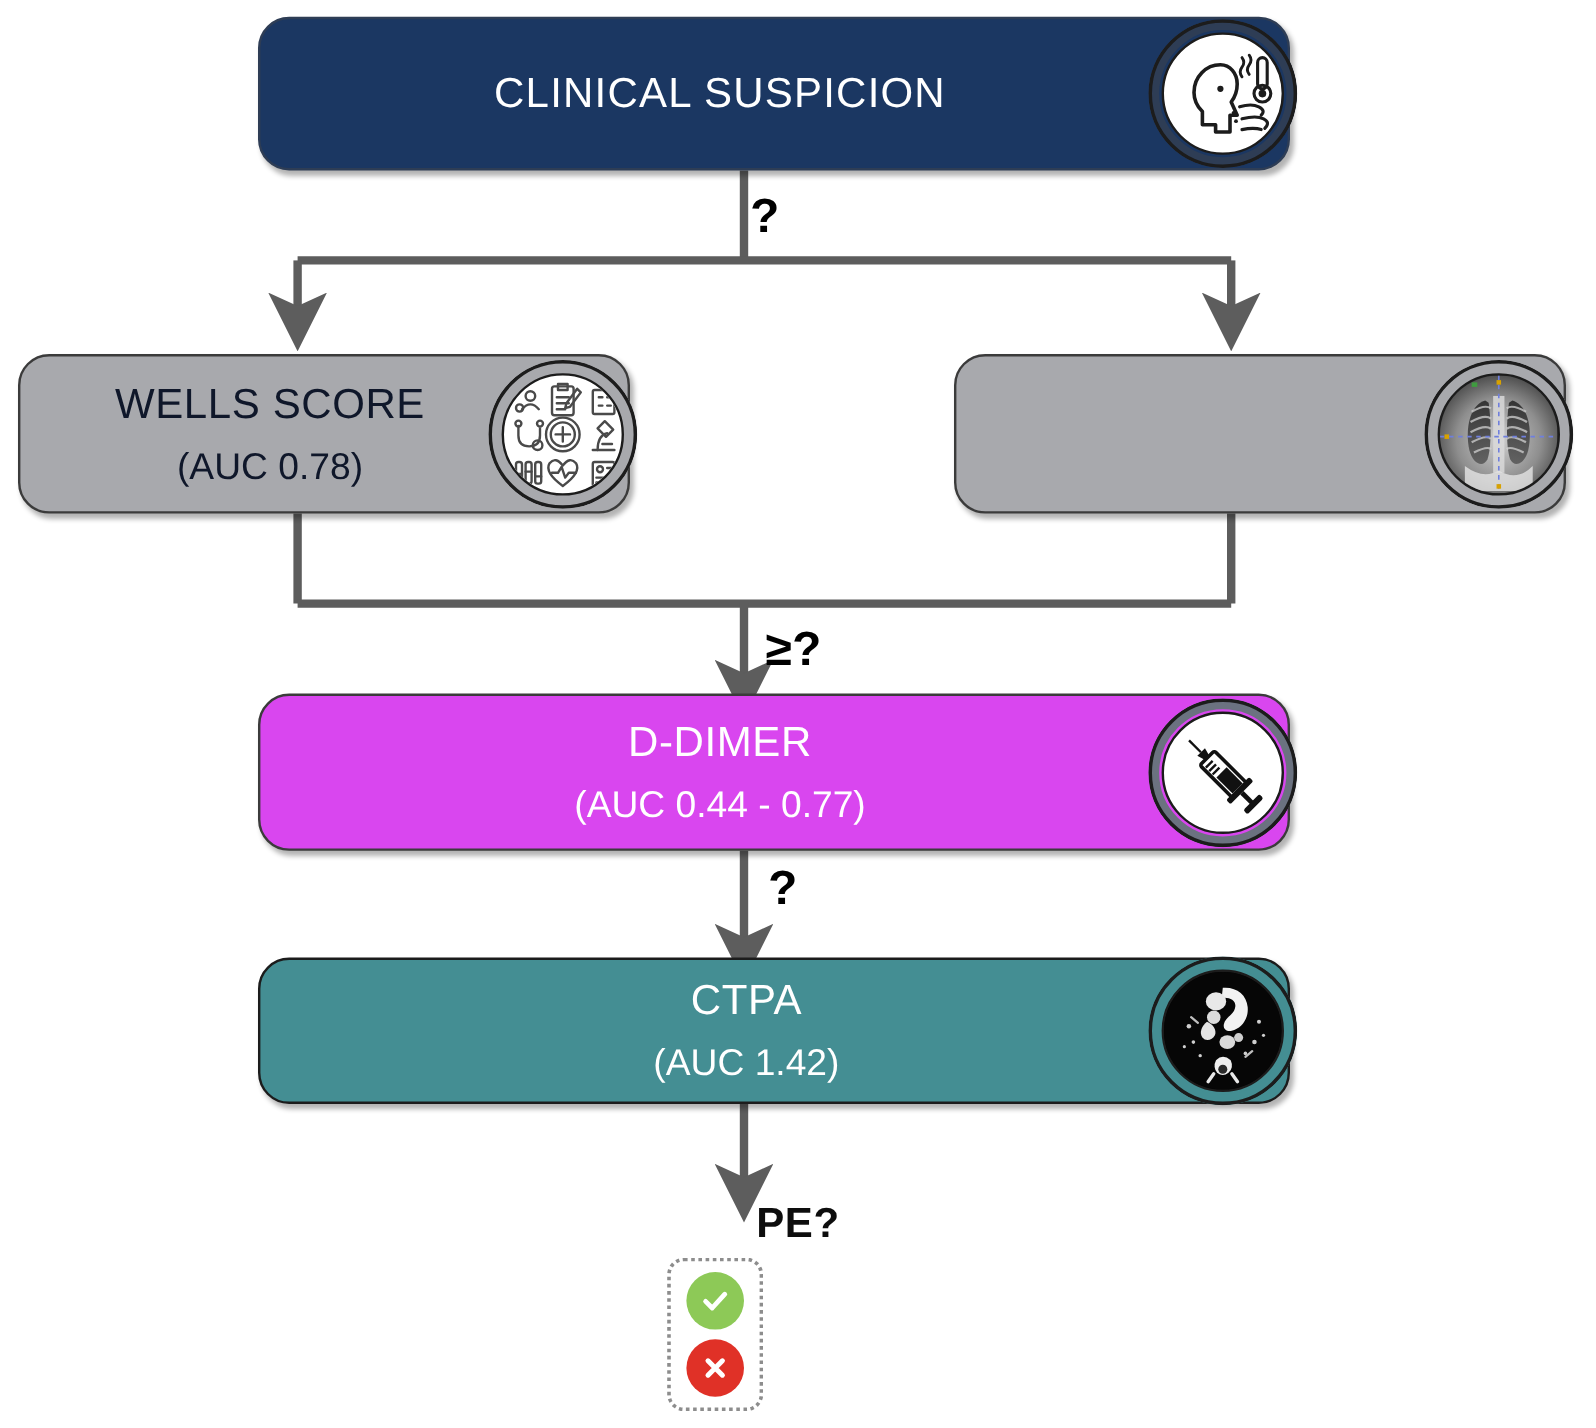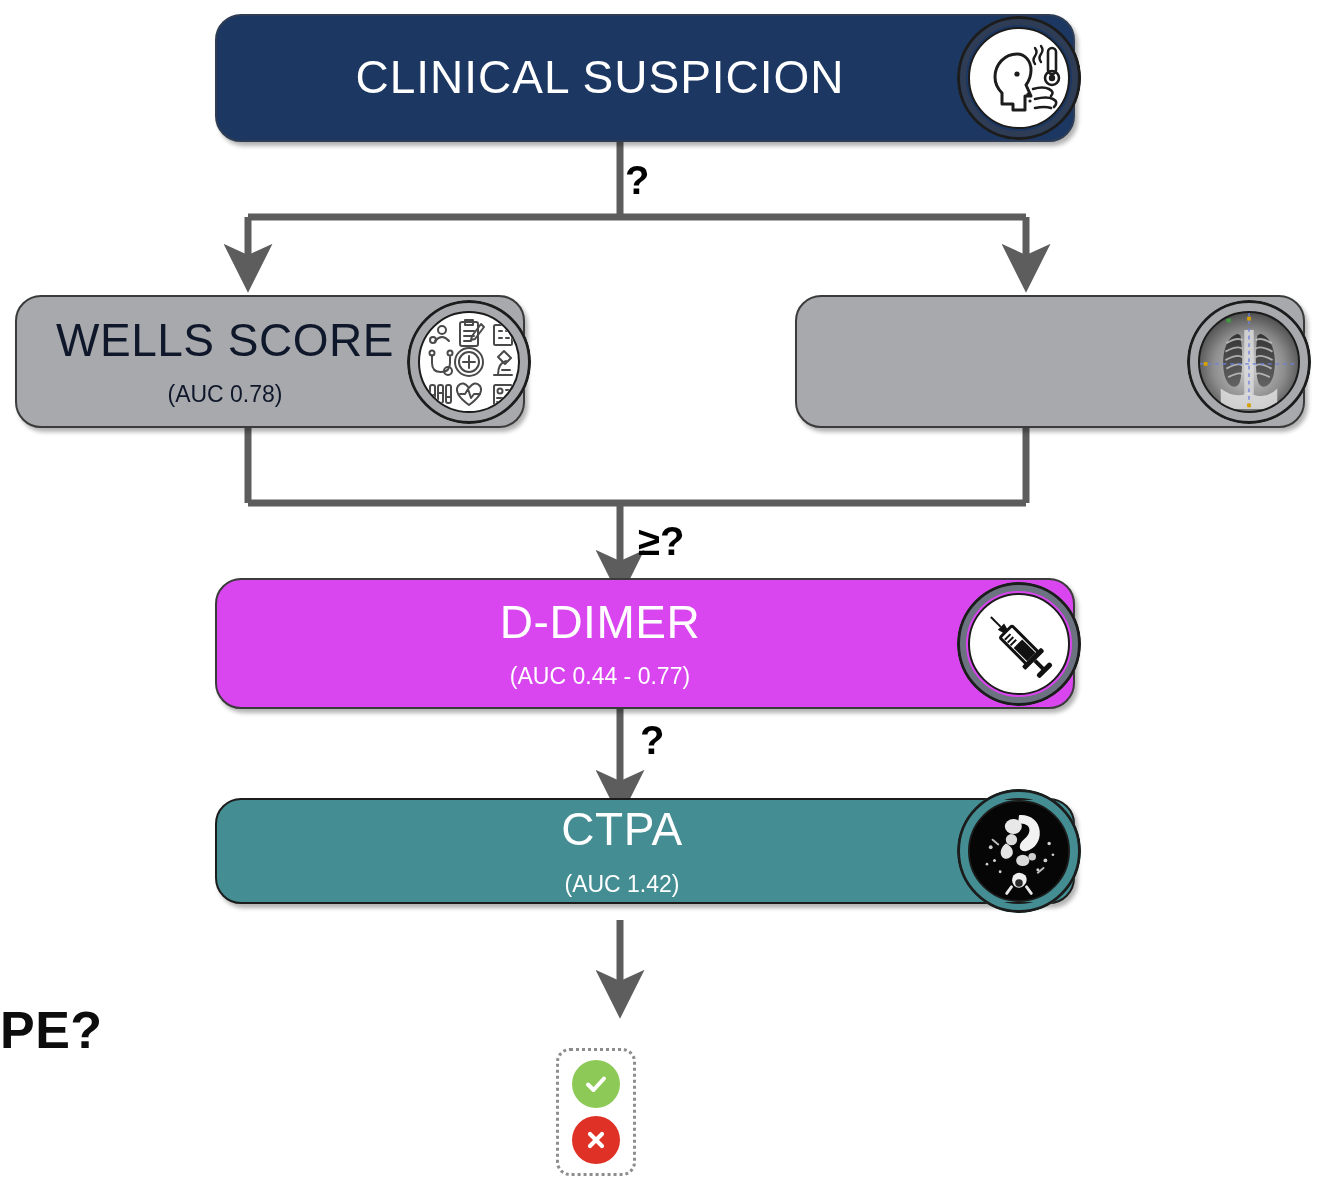--- a/index.html
+++ b/index.html
@@ -43,27 +43,27 @@
     box-shadow: 3px 4px 4px rgba(0,0,0,0.30);
   }
   .node .label-wrap {
     text-align: center;
     line-height: 1.12;
     padding: 0 90px 0 0;
     user-select: none;
   }
   .node .title {
     display: block;
-    font-size: 46px;
+    font-size: 35px;
     letter-spacing: 0.5px;
     font-weight: 400;
   }
   .node .sub {
     display: block;
-    font-size: 23px;
+    font-size: 31px;
     font-weight: 400;
     margin-top: 16px;
   }
 
   
   .node.navy  { background: #1b3762; color: #ffffff; border-color: #2e3d55; }
   .node.navy .title { letter-spacing: 1px; }
   .node.gray  { background: #a8a9ad; color: #0f172a; border-color: #3b3b3b; }
   .node.slate { background: #d946ef; color: #ffffff; border-color: #3b3b3b; }
   .node.teal  { background: #448e93; color: #ffffff; border-color: #1c1c1c; }
@@ -122,21 +122,22 @@
     color: #000000;
     user-select: none;
     white-space: nowrap;
   }
 
   
   #pe-title {
     position: absolute;
     left: 0; right: 0;
     top: 1000px;
-    font-size: 52px;
+    text-align: center;
+    font-size: 35px;
     font-weight: bold;
     color: #0d0d0d;
     letter-spacing: 0.5px;
     user-select: none;
   }
   #outcome-box {
     position: absolute;
     left: 556px;
     top: 1048px;
     width: 80px;
@@ -362,21 +363,21 @@
 
             <rect x="42.5" y="68" width="4" height="12" fill="#111"></rect>
 
             <rect x="35" y="79" width="19" height="5" rx="2" fill="#111"></rect>
           </g>
         </svg>
       </div>
     </div>
   </div>
 
-  <div class="node teal" style="left:215px; top:798px; width:860px; height:106px;padding-left:44px;">
+  <div class="node teal" style="left:215px; top:798px; width:860px; height:122px;padding-left:44px;">
     <div class="label-wrap">
       <span class="title">CTPA</span>
       <span class="sub">(AUC 1.42)</span>
     </div>
     <div class="badge teal-ring">
       <div class="ring"></div>
       <div class="outline"></div>
       <div class="inner" style="background:#050505;">
         <svg width="104" height="104" viewBox="0 0 104 104">
           <rect x="0" y="0" width="104" height="104" fill="#060606"></rect>

